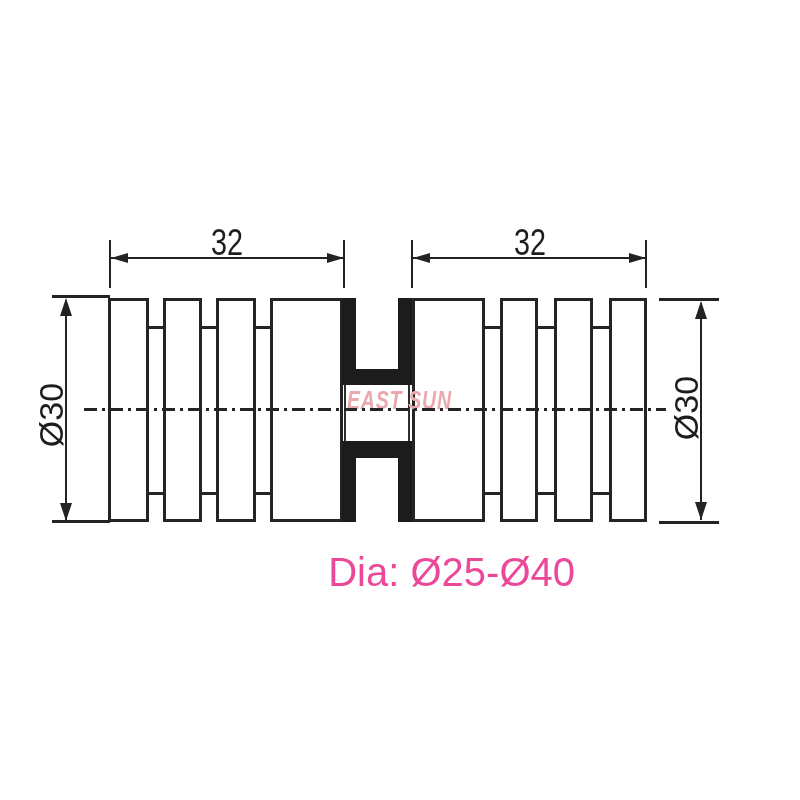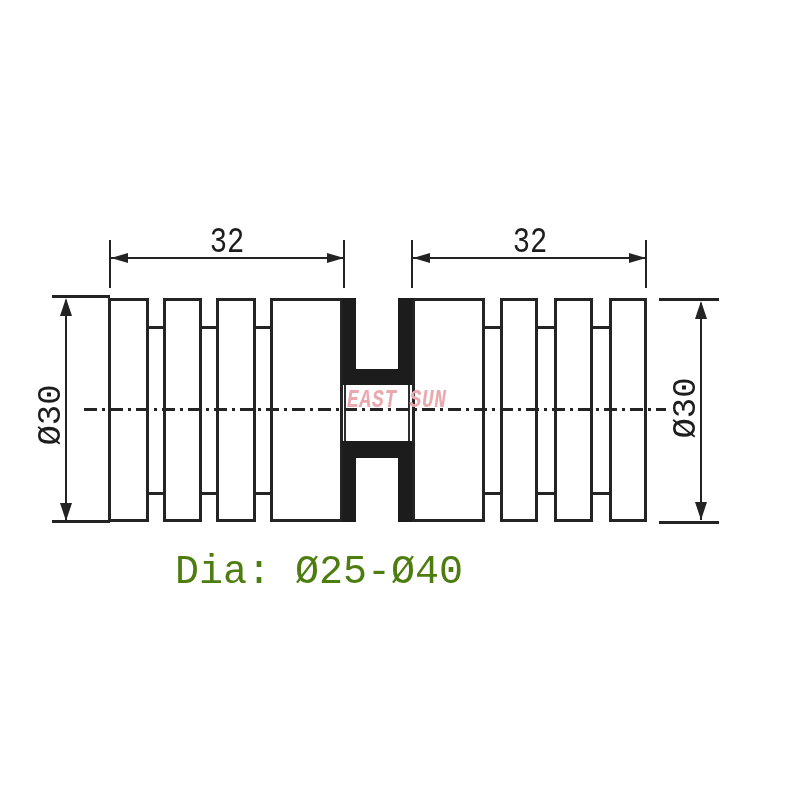--- a/index.html
+++ b/index.html
@@ -1,18 +1,18 @@
 <!DOCTYPE html>
 <html><head>
 <meta charset="utf-8">
 <style>
   html,body{margin:0;padding:0;background:#ffffff;}
   .canvas{
     position:relative;width:800px;height:696px;background:#ffffff;
-    font-family:Liberation Mono, monospace;overflow:hidden;
+    font-family:Liberation Sans, sans-serif;overflow:hidden;
   }
   
   .hline{position:absolute;background:#232323;height:2px;}
   .vline{position:absolute;background:#232323;width:2px;}
   .tick{position:absolute;background:#232323;height:3px;}
   .ring{position:absolute;top:298px;height:224px;background:#ffffff;
         border:3px solid #242424;box-sizing:border-box;z-index:2;}
   .groove{position:absolute;top:326px;height:169px;box-sizing:border-box;
         border-top:3px solid #242424;border-bottom:3px solid #242424;z-index:1;}
   .hfill{position:absolute;background:#1c1c1c;z-index:3;}
@@ -28,22 +28,22 @@
   .arr.w{border-top:5px solid transparent;border-bottom:5px solid transparent;border-right:17px solid #232323;}
   .arr.e{border-top:5px solid transparent;border-bottom:5px solid transparent;border-left:17px solid #232323;}
   .arr.n{border-left:6px solid transparent;border-right:6px solid transparent;border-bottom:18px solid #232323;}
   .arr.s{border-left:6px solid transparent;border-right:6px solid transparent;border-top:18px solid #232323;}
   
   .dimnum{position:absolute;font-size:36px;font-weight:500;color:#1d1d1d;
         text-align:center;transform:scaleX(0.8);transform-origin:center;z-index:6;}
   .dimdia{position:absolute;width:80px;height:40px;line-height:40px;font-size:34px;
         font-weight:500;color:#1d1d1d;text-align:center;transform:rotate(-90deg);
         transform-origin:center;z-index:6;}
-  .caption{position:absolute;left:175px;top:550px;width:400px;text-align:left;
-        font-size:40px;color:#4d7c0f;letter-spacing:0px;z-index:6;}
+  .caption{position:absolute;left:175px;top:550px;width:400px;text-align:right;
+        font-size:40px;color:#ec4899;letter-spacing:0px;z-index:6;}
   .watermark{position:absolute;left:347px;top:386px;font-size:25px;font-weight:bold;
         font-style:italic;color:#e9a9ae;white-space:nowrap;letter-spacing:1px;
         transform:scaleX(0.78);transform-origin:left center;z-index:4;}
 </style>
 </head>
 <body>
 
 <div class="canvas">
 
   <div class="vline" style="left:109px;top:240px;height:48px"></div>

